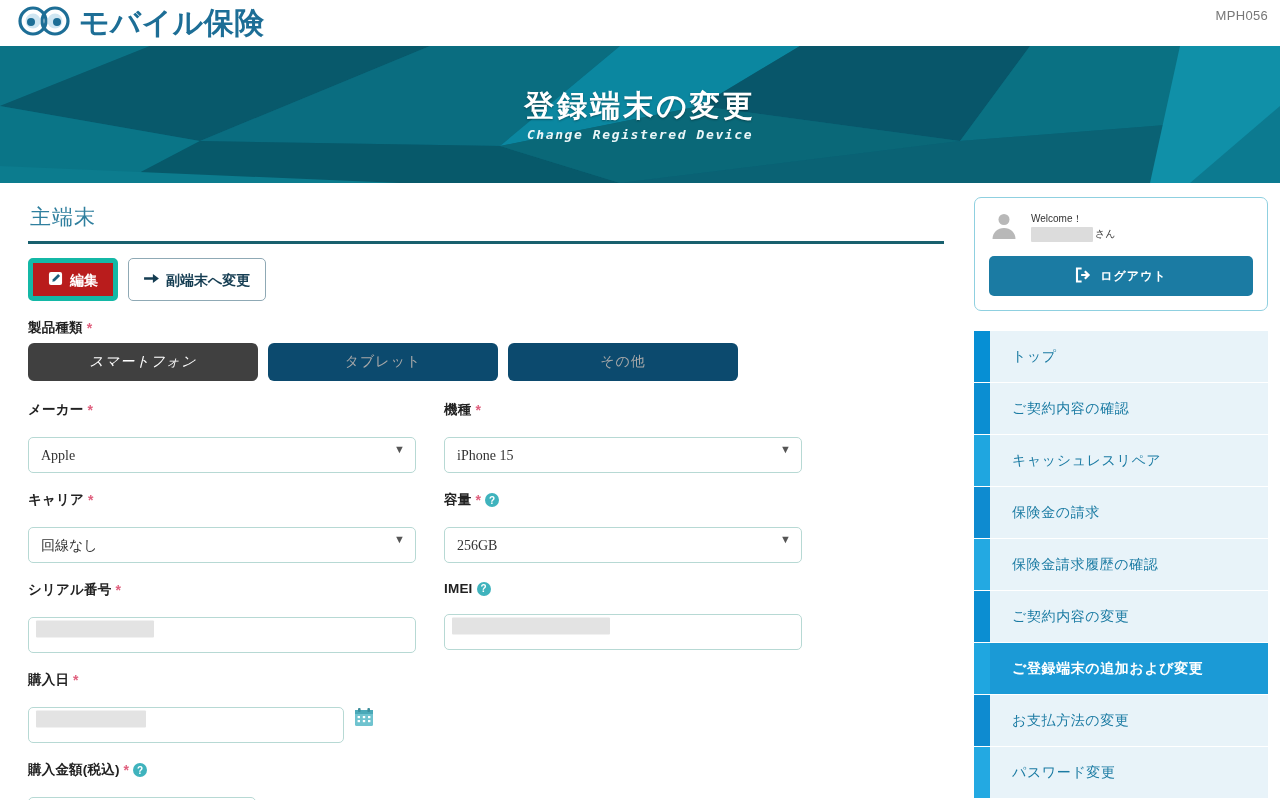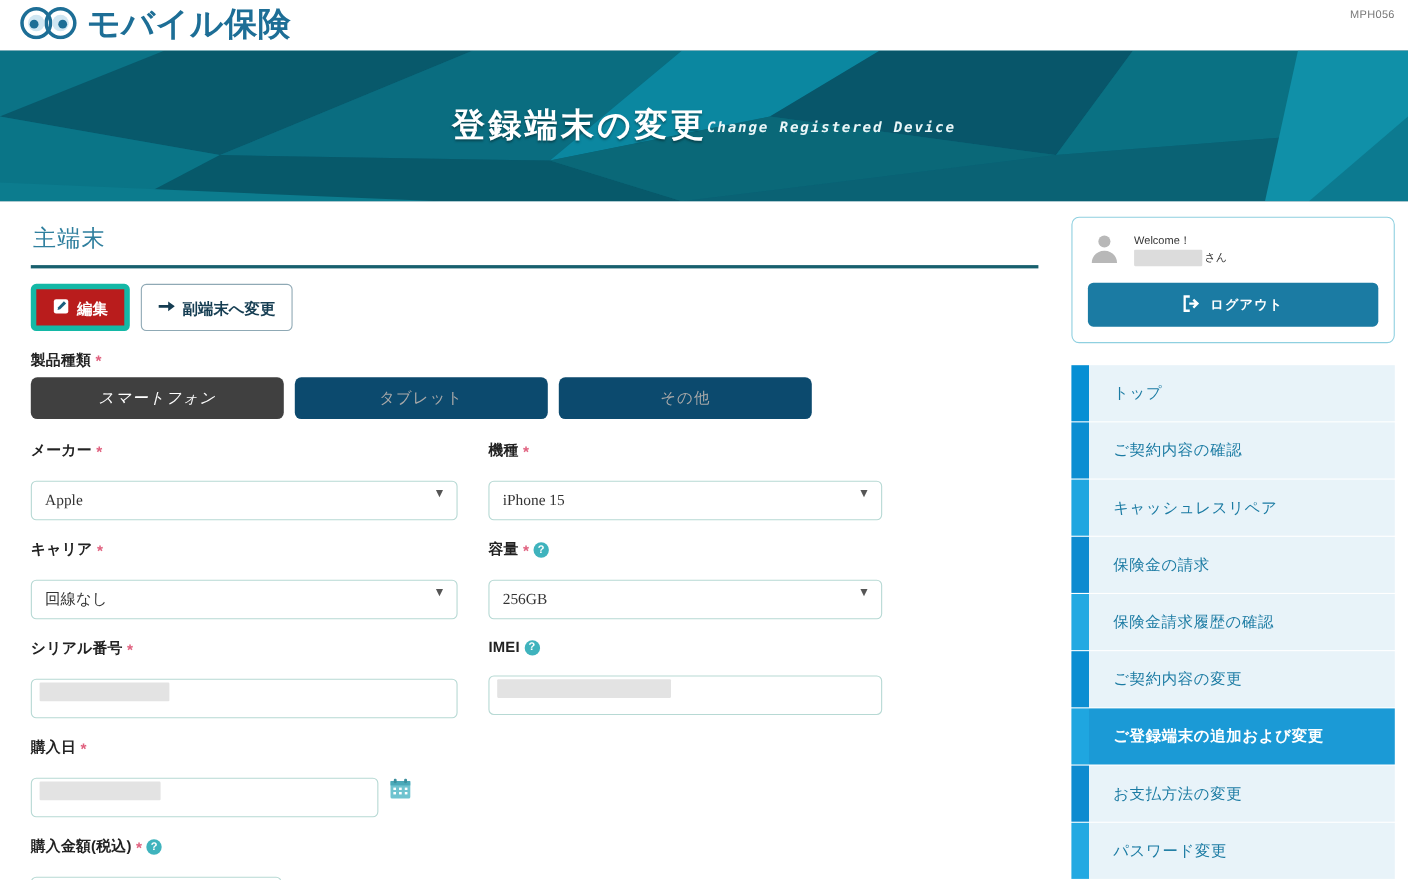--- a/index.html
+++ b/index.html
@@ -30,38 +30,38 @@
     font-size: 30px;
     font-weight: 700;
     color: #1d6e96;
     letter-spacing: 0.5px;
     line-height: 1;
   }
   .page-code {
     position: absolute;
     right: 12px;
     top: 8px;
-    font-size: 10px;
+    font-size: 13px;
     color: #777;
     letter-spacing: .3px;
   }
 
   
   .hero {
     position: relative;
     height: 137px;
     overflow: hidden;
     background: #0a6478;
   }
   .hero svg { position: absolute; inset: 0; width: 100%; height: 100%; display:block; }
   .hero-inner {
     position: relative;
     height: 100%;
     display: flex;
-    flex-direction: row;
+    flex-direction: column;
     align-items: center;
     justify-content: center;
   }
   .hero-title {
     font-size: 30px;
     font-weight: 700;
     color: #ffffff;
     letter-spacing: 3px;
     text-shadow: 0 1px 2px rgba(0,0,0,.35);
     line-height: 1.2;

